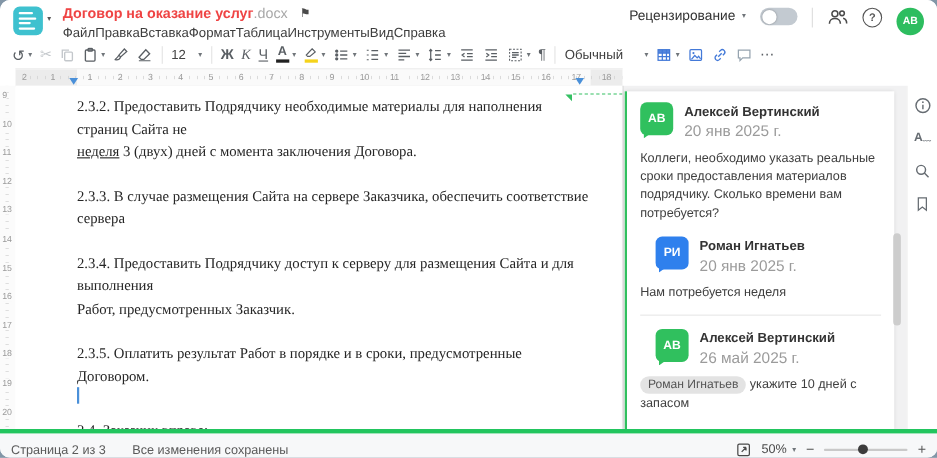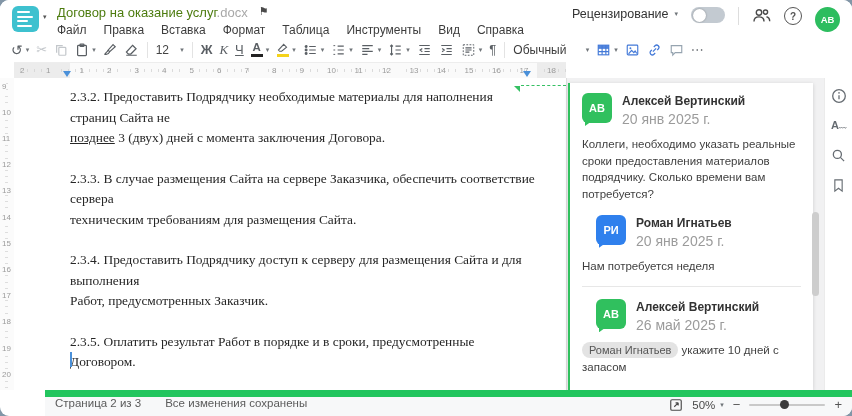--- a/index.html
+++ b/index.html
@@ -6,24 +6,24 @@
   .window{position:absolute;inset:0;background:#fff;border-radius:9px;overflow:hidden;
           font-family:"Liberation Sans",sans-serif;-webkit-font-smoothing:antialiased;}
   
   .titlebar{position:absolute;top:0;left:0;right:0;height:37px;background:#fff;}
   .logo{position:absolute;left:12px;top:6px;width:27px;height:26px;border-radius:6px;background:#3ec1cf;
         display:flex;flex-direction:column;justify-content:center;gap:2.5px;padding-left:5px;box-sizing:border-box;cursor:pointer;}
   .logo i{display:block;height:2px;background:#fff;border-radius:2px;}
   .logo-caret{position:absolute;left:43px;top:13px;font-size:7px;color:#555;}
   .tmain{position:absolute;left:57px;top:4px;}
   .trow1{display:flex;align-items:center;gap:9px;height:15px;}
-  .doc-title{font-size:13px;font-weight:400;color:#4d7c0f;}
+  .doc-title{font-size:13px;font-weight:700;color:#ef4444;}
   .ext{color:#a8a8a8;font-weight:400;}
   .flag{font-size:11px;color:#4a4a4a;margin-left:2px;}
-  #menu{display:flex;gap:17px;margin-top:4px;font-size:12px;color:#3d3d3d;}
+  #menu{display:flex;margin-top:4px;font-size:12px;color:#3d3d3d;}
   .menu-item{cursor:pointer;}
   .tright{position:absolute;right:12px;top:7px;display:flex;align-items:flex-start;gap:13px;color:#444;}
   .review{display:flex;align-items:center;gap:5px;font-size:12.5px;color:#333;}
   .toggle{width:34px;height:16px;border-radius:9px;background:#c3cad1;position:relative;cursor:pointer;}
   .toggle .knob{position:absolute;left:2px;top:1.5px;width:13px;height:13px;background:#fff;border-radius:50%;
                 box-shadow:0 0 2px rgba(0,0,0,.35);}
   .tb-sep{width:1px;height:18px;background:#ddd;}
   .help{width:16px;height:16px;border:1.4px solid #555;border-radius:50%;font-size:10px;font-weight:700;
         display:flex;align-items:center;justify-content:center;color:#555;}
   .avatar{width:25px;height:25px;border-radius:50%;background:#2dbd5f;color:#fff;font-size:9.5px;font-weight:700;
@@ -87,22 +87,22 @@
   .c-div{border-top:1px solid #e7e7e7;margin-top:12px;}
   .mention{display:inline-block;background:#e3e3e3;border-radius:9px;padding:0 7px;font-size:11px;color:#555;line-height:16px;}
   .scroll-thumb{position:absolute;left:812px;top:212px;width:7px;height:84px;background:#cdcdcd;border-radius:4px;cursor:pointer;}
   
   .rail{position:absolute;right:0;top:78px;width:28px;bottom:26px;background:#fff;border-left:1px solid #ebebeb;
         display:flex;flex-direction:column;align-items:center;gap:13px;padding-top:9px;color:#666c72;box-sizing:border-box;}
   .rail .ric{cursor:pointer;height:17px;display:flex;align-items:center;}
   .spellA{font-size:11px;font-weight:700;line-height:9px;text-align:center;}
   .spellA .wave{display:block;font-size:8px;letter-spacing:-1px;margin-top:-1px;}
   
-  .status{position:absolute;left:0;right:0;bottom:0;height:26px;background:#f7f8f9;border-top:7px solid #22c55e;
-          display:flex;align-items:flex-start;font-size:11.5px;color:#5a5a5a;padding:0 10px;box-sizing:border-box;margin-left:45px;}
+  .status{position:absolute;left:0;right:0;bottom:0;height:26px;background:#f7f8f9;border-top:4px solid #22c55e;
+          display:flex;align-items:flex-end;font-size:11.5px;color:#5a5a5a;padding:0 10px;box-sizing:border-box;}
   .st-left{display:flex;gap:24px;}
   .st-sp{flex:1;}
   .st-right{display:flex;align-items:center;gap:9px;color:#4a4a4a;}
   .zoomsel{display:flex;align-items:center;gap:4px;cursor:pointer;}
   .zbtn{font-size:13px;cursor:pointer;color:#555;}
   .ztrack{position:relative;width:76px;height:2px;background:#c9c9c9;border-radius:1px;cursor:pointer;}
   .zknob{position:absolute;left:40%;top:-3.5px;width:9px;height:9px;background:#3c3c3c;border-radius:50%;}
 </style>
 </head>
 <body>
@@ -339,22 +339,22 @@
         <span class="vnum" style="top: 186.9px;">16</span>
         <span class="vnum" style="top: 213.1px;">17</span>
         <span class="vnum" style="top: 239.3px;">18</span>
         <span class="vnum" style="top: 265.5px;">19</span>
         <span class="vnum" style="top: 291.7px;">20</span>
       </div>
   </div>
 
   <div class="page">
     <div id="doc">
-        <p><span>2.3.2. Предоставить Подрядчику необходимые материалы для наполнения страниц Сайта не</span><br><span class="u">позднее</span><span> 3 (двух) дней с момента заключения Договора.</span></p>
-        <p><span>2.3.3. В случае размещения Сайта на сервере Заказчика, обеспечить соответствие сервера</span><br><span>техническим требованиям для размещения Сайта.</span></p>
+        <p><span>2.3.2. Предоставить Подрядчику необходимые материалы для наполнения страниц Сайта не</span><br><span class="u">неделя</span><span> 3 (двух) дней с момента заключения Договора.</span></p>
+        <p><span>2.3.3. В случае размещения Сайта на сервере Заказчика, обеспечить соответствие сервера</span><br></p>
         <p><span>2.3.4. Предоставить Подрядчику доступ к серверу для размещения Сайта и для выполнения</span><br><span>Работ, предусмотренных Заказчик.</span></p>
         <p><span>2.3.5. Оплатить результат Работ в порядке и в сроки, предусмотренные Договором.</span></p>
         <p class="extra"><span>2.4. Заказчик вправе:</span></p>
       </div>
     <div class="cursor"></div>
     <div class="anchor-line"></div>
     <div class="anchor-tri"></div>
   </div>
 
   <div class="comments">

